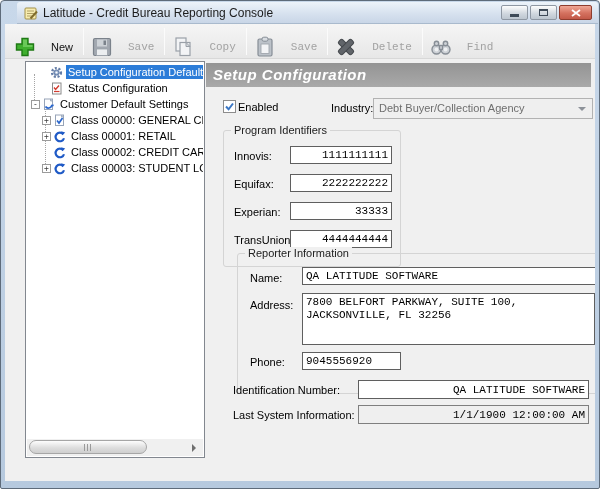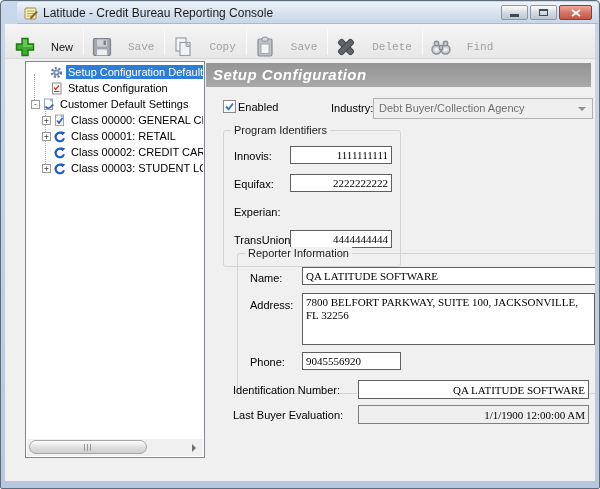--- a/index.html
+++ b/index.html
@@ -59,21 +59,21 @@
 
   .industry-label { position:absolute; left:326px; top:78px; }
   .combo { position:absolute; left:368px; top:74px; width:220px; height:21px; background:#efefef; border:1px solid #b2b2b2; font-size:11px; color:#6e6e6e; line-height:19px; padding-left:5px; white-space:nowrap; overflow:hidden; }
   .combo-arrow { position:absolute; right:6px; top:8px; border-top:4px solid #8d9299; border-left:4px solid transparent; border-right:4px solid transparent; }
 
   .groupbox { position:absolute; border:1px solid #d4d4d4; border-radius:3px; }
   .group-title { position:absolute; top:-7px; left:7px; background:#f0f0f0; padding:0 3px; font-size:11px; color:#202020; white-space:nowrap; }
   .gb-program { left:218px; top:106px; width:178px; height:137px; }
   .gb-reporter { left:232px; top:229px; width:436px; height:141px; }
 
-  .field { position:absolute; background:#fff; border:1px solid #5f5f5f; font-size:11px; padding:0 3px; font-family:Liberation Serif, serif; color:#000; }
+  .field { position:absolute; background:#fff; border:1px solid #5f5f5f; font-size:11px; padding:0 3px; font-family:Liberation Mono, monospace; color:#000; }
   .field.ra { text-align:right; }
   .field.ro { background:#efefef; border-color:#7f7f7f; }
   textarea.field { resize:none; overflow:hidden; line-height:13px; padding-top:2px; }
   .flabel { position:absolute; font-size:11px; color:#000; white-space:nowrap; }
 </style>
 </head>
 <body>
 
 <div class="window">
 
@@ -293,34 +293,35 @@
       <span class="combo-arrow"></span>
     </div>
 
     <div class="groupbox gb-program">
       <span class="group-title">Program Identifiers</span>
       <span class="flabel" style="left:10px; top:19px;">Innovis:</span>
       <input class="field ra" style="left: 66px; top: 15px; width: 102px; height: 18px;" value="1111111111">
       <span class="flabel" style="left:10px; top:47px;">Equifax:</span>
       <input class="field ra" style="left: 66px; top: 43px; width: 102px; height: 18px;" value="2222222222">
       <span class="flabel" style="left:10px; top:75px;">Experian:</span>
+      <input class="field ra" style="left: 66px; top: 71px; width: 102px; height: 18px;" value="33333">
       <span class="flabel" style="left:10px; top:103px;">TransUnion:</span>
       <input class="field ra" style="left: 66px; top: 99px; width: 102px; height: 18px;" value="4444444444">
     </div>
 
     <div class="groupbox gb-reporter">
       <span class="group-title">Reporter Information</span>
       <span class="flabel" style="left:12px; top:18px;">Name:</span>
       <input class="field" style="left: 64px; top: 13px; width: 296px; height: 18px;" value="QA LATITUDE SOFTWARE">
       <span class="flabel" style="left:12px; top:45px;">Address:</span>
       <textarea class="field" style="left: 64px; top: 39px; width: 293px; height: 52px;">7800 BELFORT PARKWAY, SUITE 100, JACKSONVILLE, FL 32256</textarea>
       <span class="flabel" style="left:12px; top:102px;">Phone:</span>
       <input class="field" style="left: 64px; top: 98px; width: 99px; height: 18px;" value="9045556920">
     </div>
 
     <span class="flabel" style="left:228px; top:360px;">Identification Number:</span>
     <input class="field ra" style="left: 353px; top: 356px; width: 231px; height: 19px;" value="QA LATITUDE SOFTWARE">
 
-    <span class="flabel" style="left:228px; top:385px;">Last Buyer Evaluation:</span>
+    <span class="flabel" style="left:228px; top:385px;">Last System Information:</span>
     <input class="field ra ro" style="left: 353px; top: 381px; width: 231px; height: 19px;" readonly="" value="1/1/1900 12:00:00 AM">
 
   </div>
 </div>
 
 </body></html>

